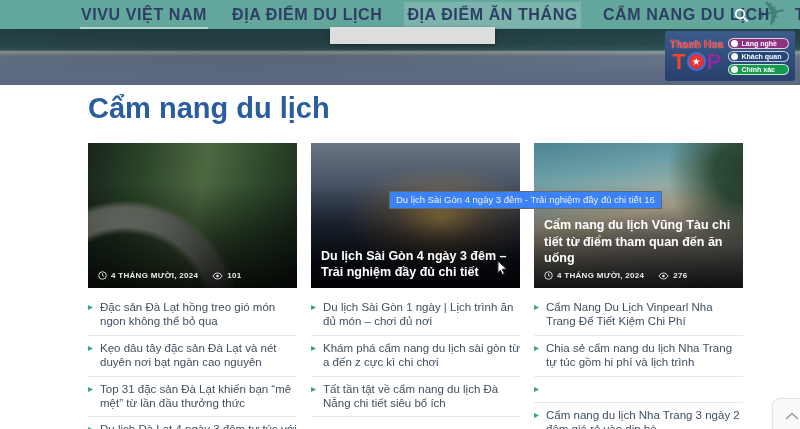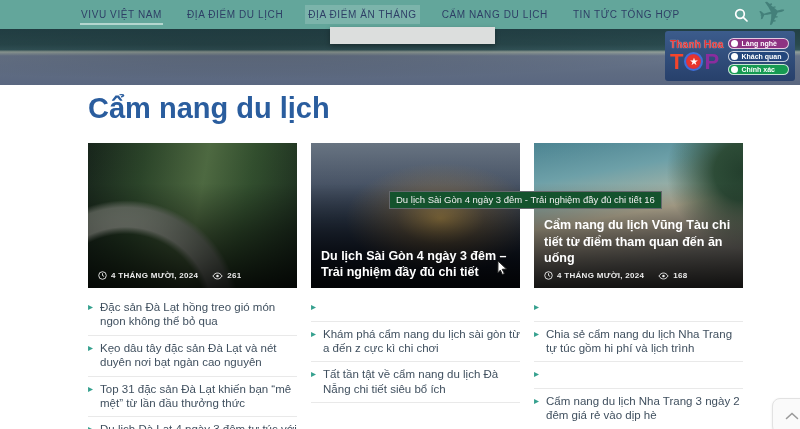--- a/index.html
+++ b/index.html
@@ -9,21 +9,21 @@
     font-family:"Liberation Sans", sans-serif;
   }
 
   
   .navbar {
     position:absolute; top:0; left:0; width:800px; height:29px;
     background:#63a69b; display:flex; align-items:center;
     padding-left:78px; gap:19px; z-index:5;
   }
   .nav-item {
-    position:relative; font-size:10px; font-weight:400; letter-spacing:.6px;
+    position:relative; font-size:16px; font-weight:700; letter-spacing:.6px;
     color:#2e3f66; white-space:nowrap; cursor:pointer; padding:4px 3px; z-index:2;
   }
   .nav-item.underlined::after {
     content:""; position:absolute; left:2px; right:2px; bottom:-1px;
     height:2px; background:rgba(225,240,235,.65);
   }
   .nav-item.active { background:rgba(255,255,255,.16); }
   .nav-search { position:absolute; right:52px; top:8px; cursor:pointer; z-index:3; }
   .plane {
     position:absolute; right:14px; top:-7px; font-size:34px;
@@ -45,21 +45,21 @@
   .hero::after { content:""; position:absolute; inset:0;
     background:radial-gradient(ellipse at 30% 35%, rgba(0,0,0,.18), rgba(0,0,0,0) 60%); }
 
   
   .logo-box {
     position:absolute; right:5px; top:2px; width:130px; height:50px;
     background:linear-gradient(180deg,#3c5c8c,#27406b);
     border-radius:3px; display:flex; align-items:center;
     padding:4px 5px; gap:5px; z-index:3; cursor:pointer;
   }
-  .logo-left { display:flex; flex-direction:column; line-height:1; }
+  .logo-left { display:flex; flex-direction:column; align-items:center; line-height:1; }
   .brand-top { font-size:10px; font-weight:800; color:#e63232;
     text-shadow:0 0 1px #fff; letter-spacing:.2px; }
   .brand-main { display:flex; align-items:center; margin-top:1px; }
   .brand-t { font-size:22px; font-weight:900; color:#f4452c; }
   .brand-o {
     width:19px; height:19px; border-radius:50%; margin:0 1px;
     background:radial-gradient(circle,#e8342c 55%,#8a2d9e 100%);
     border:2px solid #3f6fd8; display:flex; align-items:center; justify-content:center;
   }
   .brand-star { color:#fff; font-size:10px; line-height:1; }
@@ -112,21 +112,21 @@
   .links { list-style:none; margin-top:7px; }
   .link-item {
     display:flex; gap:7px; padding:5px 0 6px; border-bottom:1px solid #e9e9e9;
     font-size:11.5px; line-height:1.25; color:#40505f; cursor:pointer;
   }
   .bullet { color:#35a08e; font-size:10px; line-height:1.45; flex:0 0 auto; }
 
   
   .tooltip {
     position:absolute; left:389px; top:191px; z-index:8; white-space:nowrap;
-    background:#14532d; border:1px solid #65686d; color:#efefef;
+    background:#3b82f6; border:1px solid #65686d; color:#efefef;
     font-size:9.5px; padding:2px 6px 3px;
   }
   .cursor { position:absolute; left:495px; top:260px; z-index:9; pointer-events:none; }
 
   
   .scroll-top {
     position:absolute; right:-12px; bottom:-5px; width:40px; height:36px;
     background:#fafafa; border:1px solid #e2e2e2; border-radius:8px;
     display:flex; align-items:center; justify-content:center;
     box-shadow:0 1px 3px rgba(0,0,0,.08); z-index:10; cursor:pointer;
@@ -196,21 +196,21 @@
                 <circle cx="5" cy="5" r="4.2" fill="none" stroke="#eee" stroke-width="1"></circle>
                 <path d="M5 2.5V5l1.8 1" stroke="#eee" stroke-width="1" fill="none"></path>
               </svg>
             <span>4 THÁNG MƯỜI, 2024</span>
           </span>
           <span class="meta-item">
             <svg width="11" height="8" viewBox="0 0 12 8">
                 <path d="M1 4C2.5 1.6 4.2.8 6 .8S9.5 1.6 11 4C9.5 6.4 7.8 7.2 6 7.2S2.5 6.4 1 4Z" fill="none" stroke="#eee" stroke-width="1"></path>
                 <circle cx="6" cy="4" r="1.4" fill="#eee"></circle>
               </svg>
-            <span>261</span>
+            <span>101</span>
           </span>
         </div>
       </div>
     </div>
     <ul class="links">
       <li class="link-item">
           <span class="bullet">▸</span>
           <span>Đặc sản Đà Lạt hồng treo gió món ngon không thể bỏ qua</span>
         </li>
       <li class="link-item">
@@ -232,20 +232,21 @@
     <div class="card">
       <div class="card-bg bg-saigon"></div>
       <div class="card-overlay"></div>
       <div class="card-content">
         <div class="card-title">Du lịch Sài Gòn 4 ngày 3 đêm – Trải nghiệm đầy đủ chi tiết</div>
       </div>
     </div>
     <ul class="links">
       <li class="link-item">
           <span class="bullet">▸</span>
+          <span>Du lịch Sài Gòn 1 ngày | Lịch trình ăn đủ món – chơi đủ nơi</span>
         </li>
       <li class="link-item">
           <span class="bullet">▸</span>
           <span>Khám phá cẩm nang du lịch sài gòn từ a đến z cực kì chi chơi</span>
         </li>
       <li class="link-item">
           <span class="bullet">▸</span>
           <span>Tất tần tật về cẩm nang du lịch Đà Nẵng chi tiết siêu bổ ích</span>
         </li>
     </ul>
@@ -263,28 +264,29 @@
                 <circle cx="5" cy="5" r="4.2" fill="none" stroke="#eee" stroke-width="1"></circle>
                 <path d="M5 2.5V5l1.8 1" stroke="#eee" stroke-width="1" fill="none"></path>
               </svg>
             <span>4 THÁNG MƯỜI, 2024</span>
           </span>
           <span class="meta-item">
             <svg width="11" height="8" viewBox="0 0 12 8">
                 <path d="M1 4C2.5 1.6 4.2.8 6 .8S9.5 1.6 11 4C9.5 6.4 7.8 7.2 6 7.2S2.5 6.4 1 4Z" fill="none" stroke="#eee" stroke-width="1"></path>
                 <circle cx="6" cy="4" r="1.4" fill="#eee"></circle>
               </svg>
-            <span>168</span>
+            <span>276</span>
           </span>
         </div>
       </div>
     </div>
     <ul class="links">
       <li class="link-item">
           <span class="bullet">▸</span>
+          <span>Cẩm Nang Du Lịch Vinpearl Nha Trang Để Tiết Kiệm Chi Phí</span>
         </li>
       <li class="link-item">
           <span class="bullet">▸</span>
           <span>Chia sẻ cẩm nang du lịch Nha Trang tự túc gồm hi phí và lịch trình</span>
         </li>
       <li class="link-item">
           <span class="bullet">▸</span>
         </li>
       <li class="link-item">
           <span class="bullet">▸</span>

